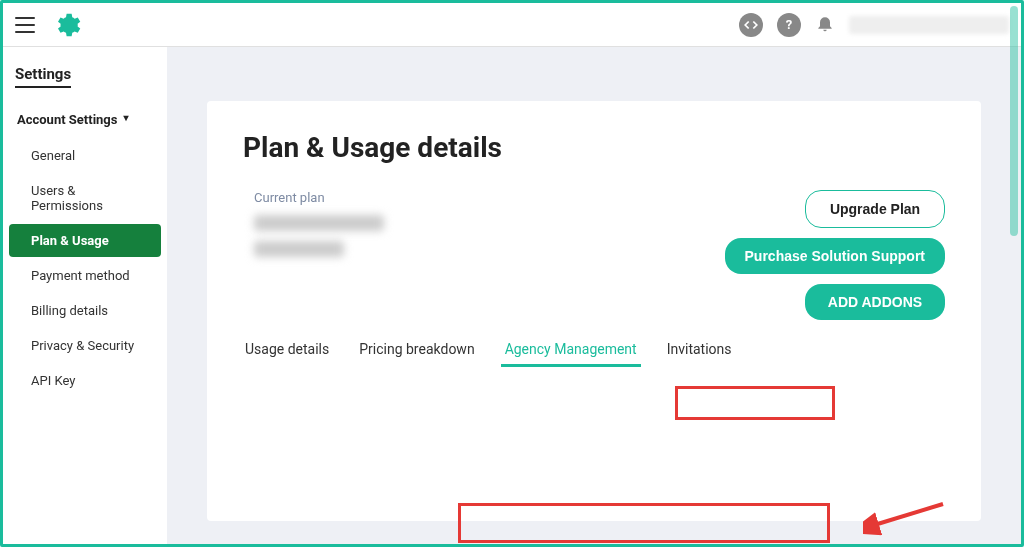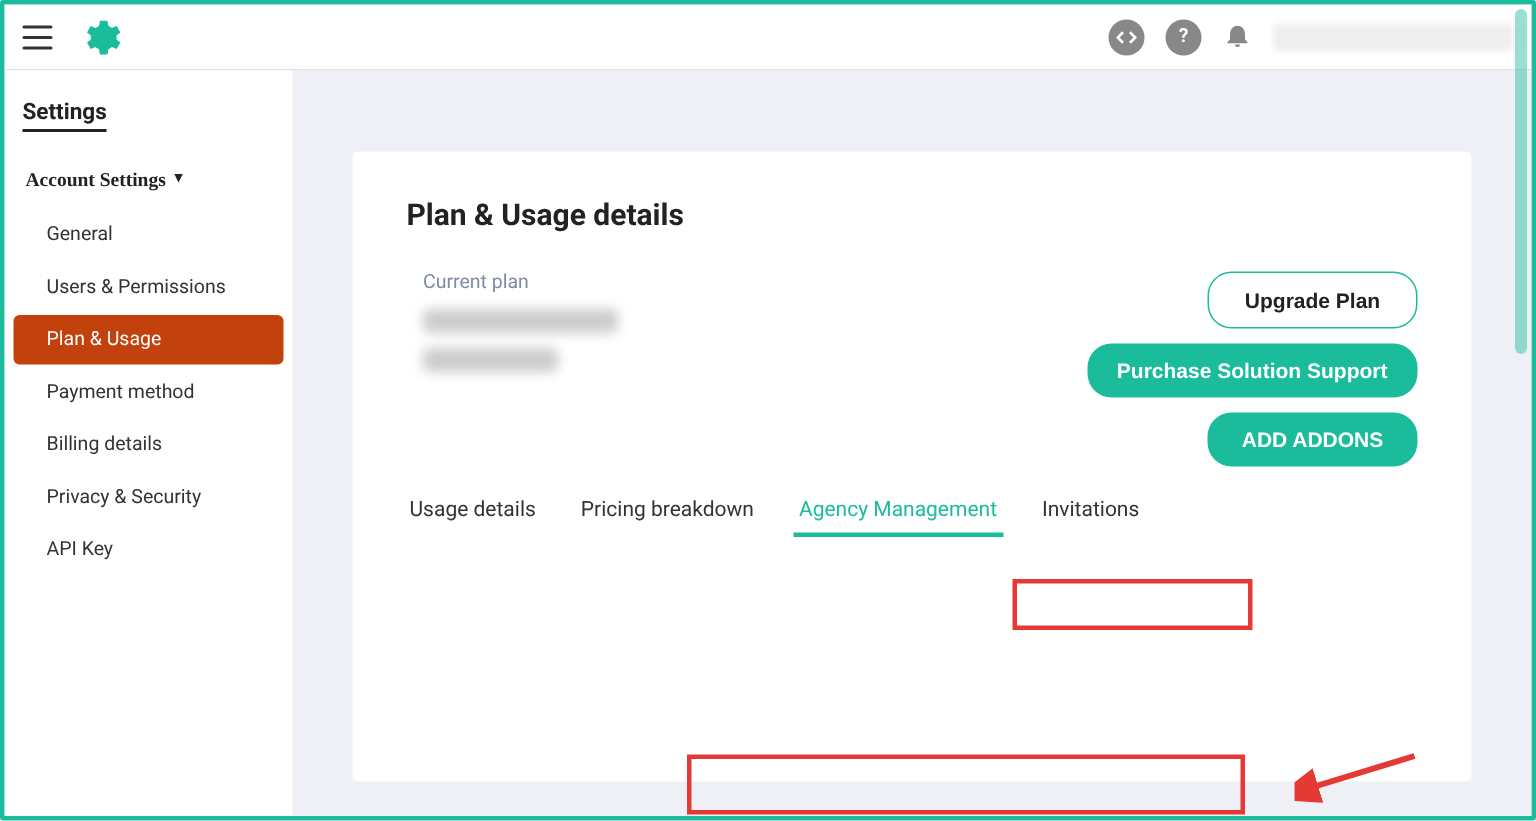--- a/index.html
+++ b/index.html
@@ -26,31 +26,31 @@
   .hamburger { width: 20px; height: 16px; display:flex; flex-direction:column; justify-content:space-between; cursor:pointer; }
   .hamburger span { display:block; height:2px; background:#333; border-radius:1px; }
   .logo { margin-left: 16px; color:#1abc9c; }
   .logo svg { display:block; }
   .topbar-right { margin-left:auto; display:flex; align-items:center; gap:14px; }
   .icon-btn { width:24px; height:24px; display:flex; align-items:center; justify-content:center; background:#888; color:#fff; border-radius:50%; font-size:13px; font-weight:bold; }
   .account-blur { width:160px; height:18px; background:#eee; filter: blur(2px); border-radius:3px; }
 
   
   .layout { display:flex; height: calc(100% - 44px); }
-  .sidebar { width:192px; background:#fff; padding: 18px 0 0 0; flex-shrink:0; }
+  .sidebar { width:164px; background:#fff; padding: 18px 0 0 0; flex-shrink:0; }
   .sidebar .settings-title { font-size:15px; font-weight:700; padding:0 12px 4px 12px; color:#222; }
   .sidebar .settings-title span { border-bottom:2px solid #222; padding-bottom:3px; display:inline-block; }
-  .section-title { display:flex; align-items:flex-start; font-size:13px; font-weight:700; padding: 20px 14px 10px 14px; color:#222; cursor:pointer;font-family:Liberation Serif, serif; }
+  .section-title { display:flex; align-items:flex-start; font-size:13px; font-weight:700; padding: 20px 14px 10px 14px; color:#222; cursor:pointer; }
   .section-title .chev { margin-left:6px; font-size:10px; }
   .nav-item { font-size:13px; color:#333; padding:9px 14px 9px 22px; cursor:pointer; border-radius:4px; margin:2px 6px; }
-  .nav-item.active { background:#c2410c; color:#fff; font-weight:400; }
+  .nav-item.active { background:#15803d; color:#fff; font-weight:700; }
 
   .main { flex:1; background:#eef0f5; padding: 10px 0 0 0; overflow:auto; }
   .card { background:#fff; margin: 44px 40px 0 40px; border-radius:4px; padding: 30px 36px 60px 36px; min-height:420px; }
-  .card h1 { font-size:20px; font-weight:700; color:#222; margin-bottom:26px; }
+  .card h1 { font-size:28px; font-weight:700; color:#222; margin-bottom:26px; }
 
   .plan-row { display:flex; justify-content:space-between; align-items:flex-start;margin-left:11px; }
   .plan-left { }
   .cp-label { font-size:13px; color:#7e8ba3; margin-bottom:10px; }
   .blur-line { background:#ccc; filter: blur(4px); border-radius:4px; }
   .blur1 { width:130px; height:16px; margin-bottom:10px; }
   .blur2 { width:90px; height:16px; }
 
   .btn-col { display:flex; flex-direction:column; gap:10px; align-items:flex-end; }
   .btn { font-size:14px; font-weight:600; border-radius:16px; padding:10px 20px; cursor:pointer; text-align:center; border:none; }

